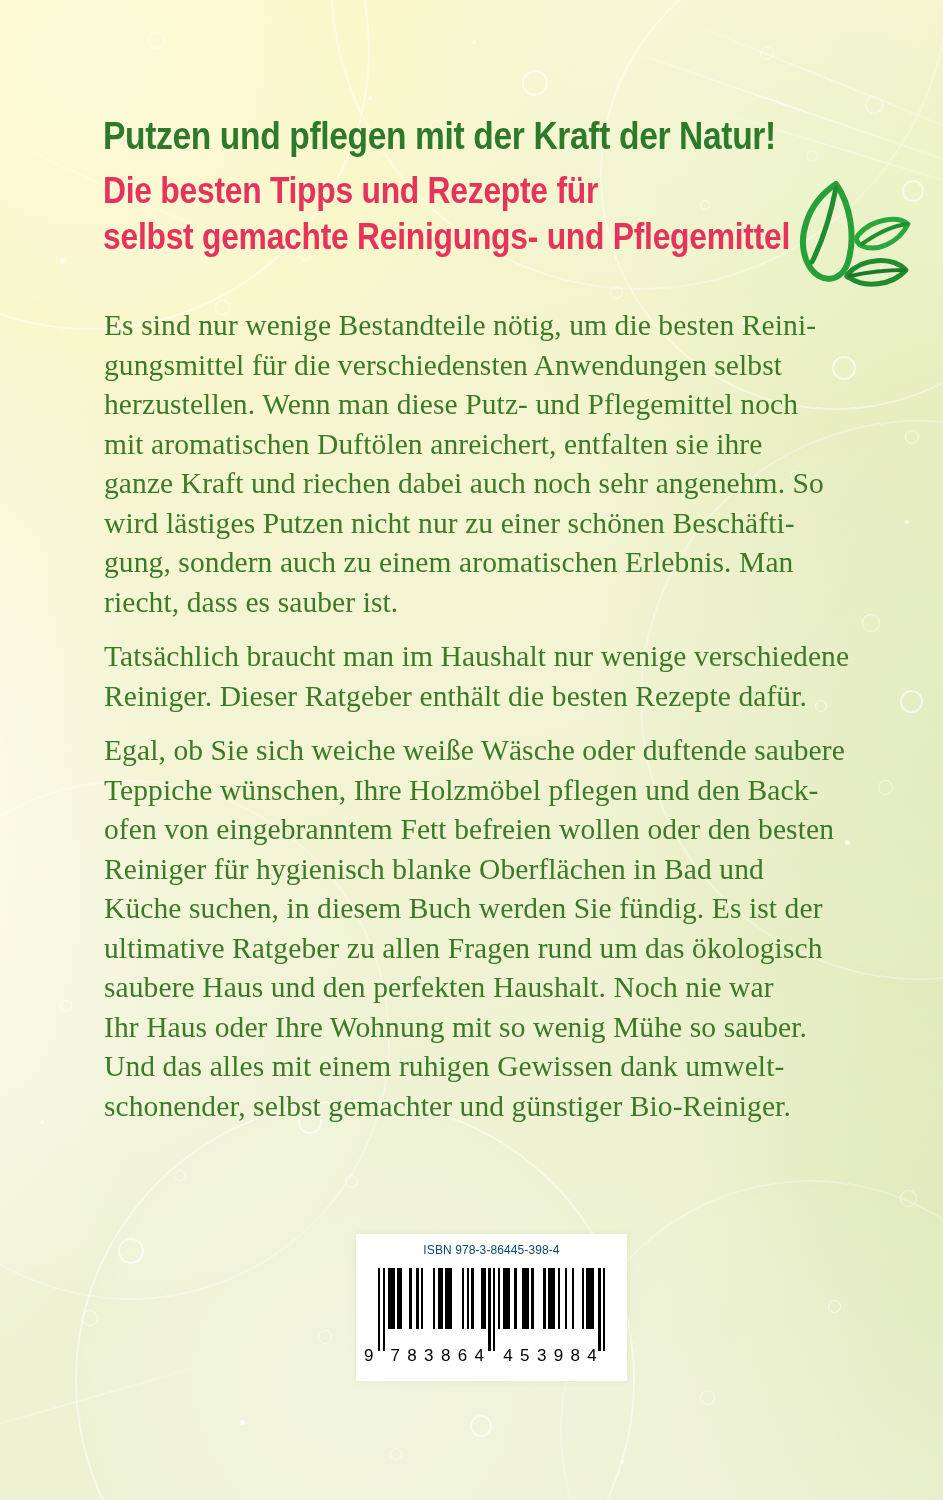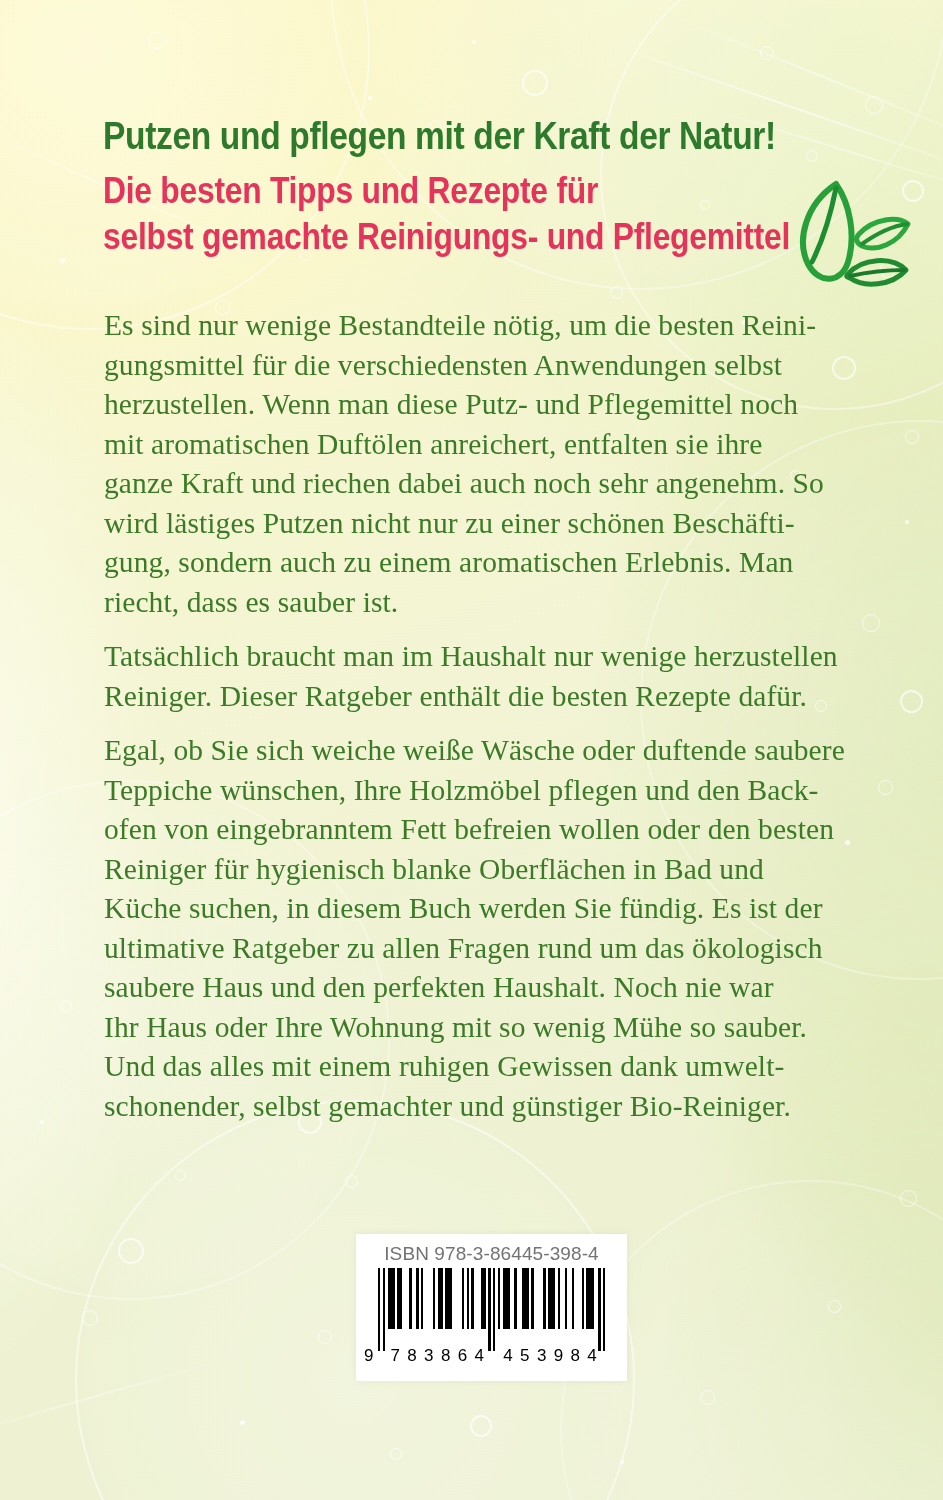--- a/index.html
+++ b/index.html
@@ -144,22 +144,22 @@
     position: absolute;
     left: 356px;
     top: 1234px;
     width: 271px;
     height: 147px;
     background: #ffffff;
     box-shadow: 0 0 6px rgba(120,130,80,0.12);
   }
   .isbn-text {
     font-family: "Liberation Sans", sans-serif;
-    font-size: 19px;
-    color: #737373;
+    font-size: 12px;
+    color: #0c4a6e;
     text-align: center;
     padding-top: 9px;
     letter-spacing: 0.1px;
   }
   .bars {
     position: absolute;
     left: 22px;
     top: 34px;
     width: 228px;
     height: 83px;
@@ -289,21 +289,21 @@
 
     <div class="body-copy">
       <p class="para">Es sind nur wenige Bestandteile nötig, um die besten Reini-
 gungsmittel für die verschiedensten Anwendungen selbst
 herzustellen. Wenn man diese Putz- und Pflegemittel noch
 mit aromatischen Duftölen anreichert, entfalten sie ihre
 ganze Kraft und riechen dabei auch noch sehr angenehm. So
 wird lästiges Putzen nicht nur zu einer schönen Beschäfti-
 gung, sondern auch zu einem aromatischen Erlebnis. Man
 riecht, dass es sauber ist.</p>
-      <p class="para">Tatsächlich braucht man im Haushalt nur wenige herzustellen
+      <p class="para">Tatsächlich braucht man im Haushalt nur wenige verschiedene
 Reiniger. Dieser Ratgeber enthält die besten Rezepte dafür.</p>
       <p class="para">Egal, ob Sie sich weiche weiße Wäsche oder duftende saubere
 Teppiche wünschen, Ihre Holzmöbel pflegen und den Back-
 ofen von eingebranntem Fett befreien wollen oder den besten
 Reiniger für hygienisch blanke Oberflächen in Bad und
 Küche suchen, in diesem Buch werden Sie fündig. Es ist der
 ultimative Ratgeber zu allen Fragen rund um das ökologisch
 saubere Haus und den perfekten Haushalt. Noch nie war
 Ihr Haus oder Ihre Wohnung mit so wenig Mühe so sauber.
 Und das alles mit einem ruhigen Gewissen dank umwelt-

